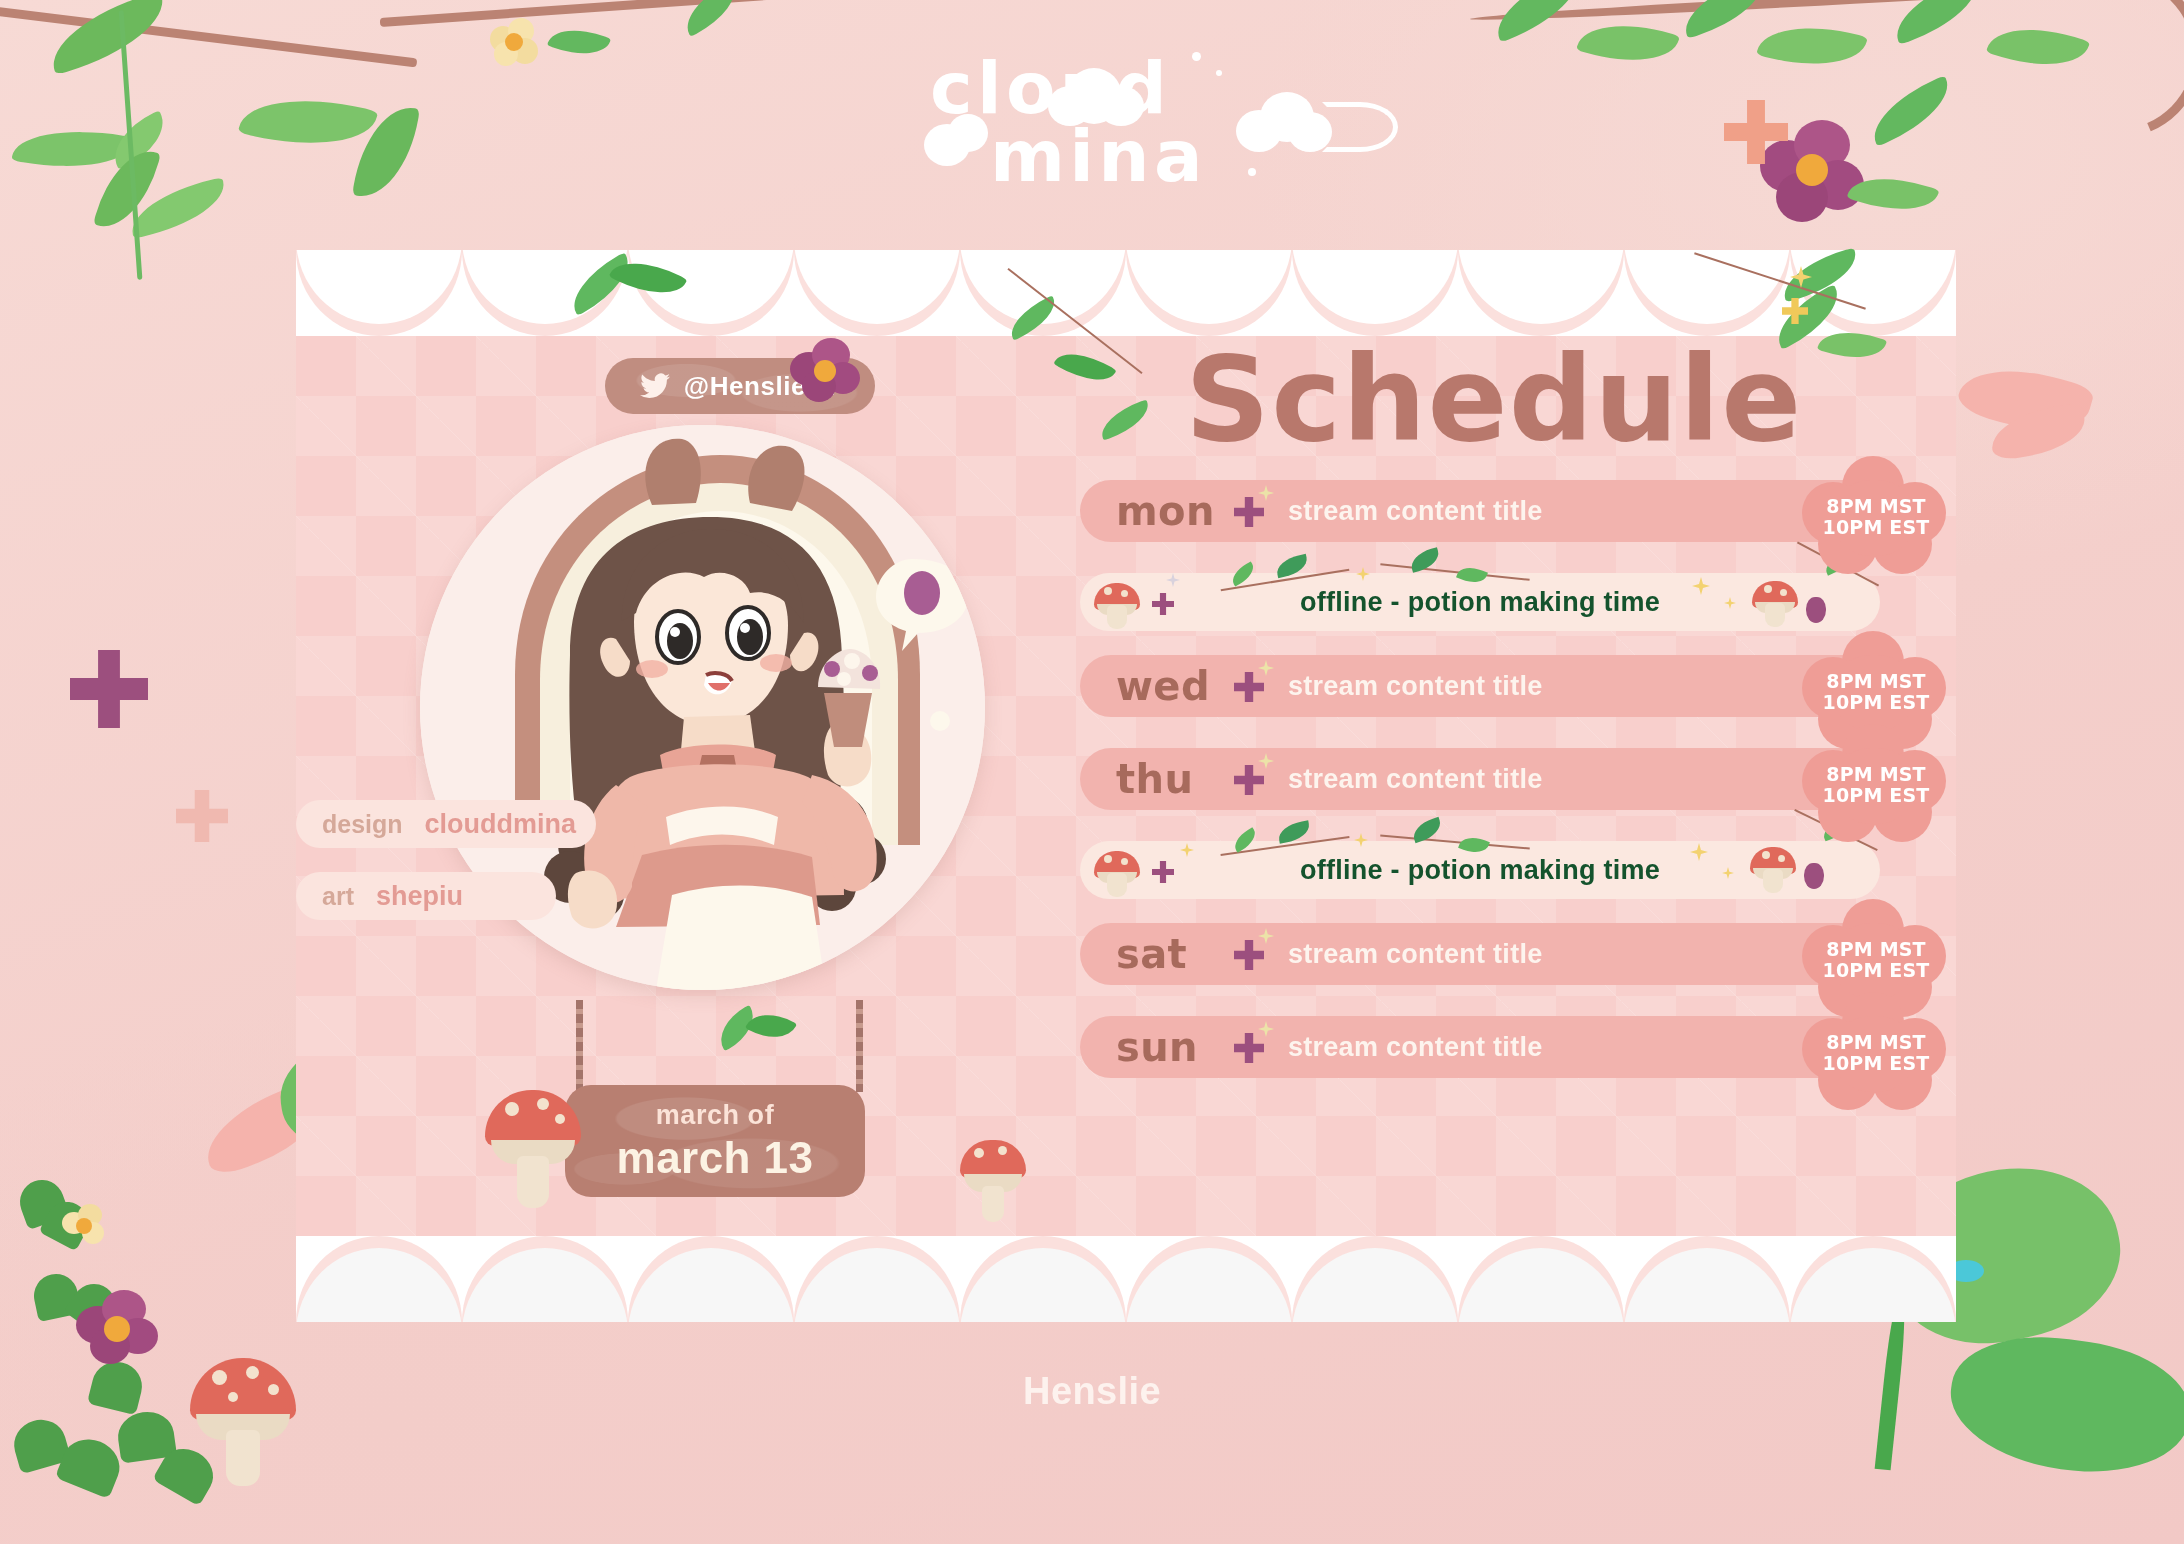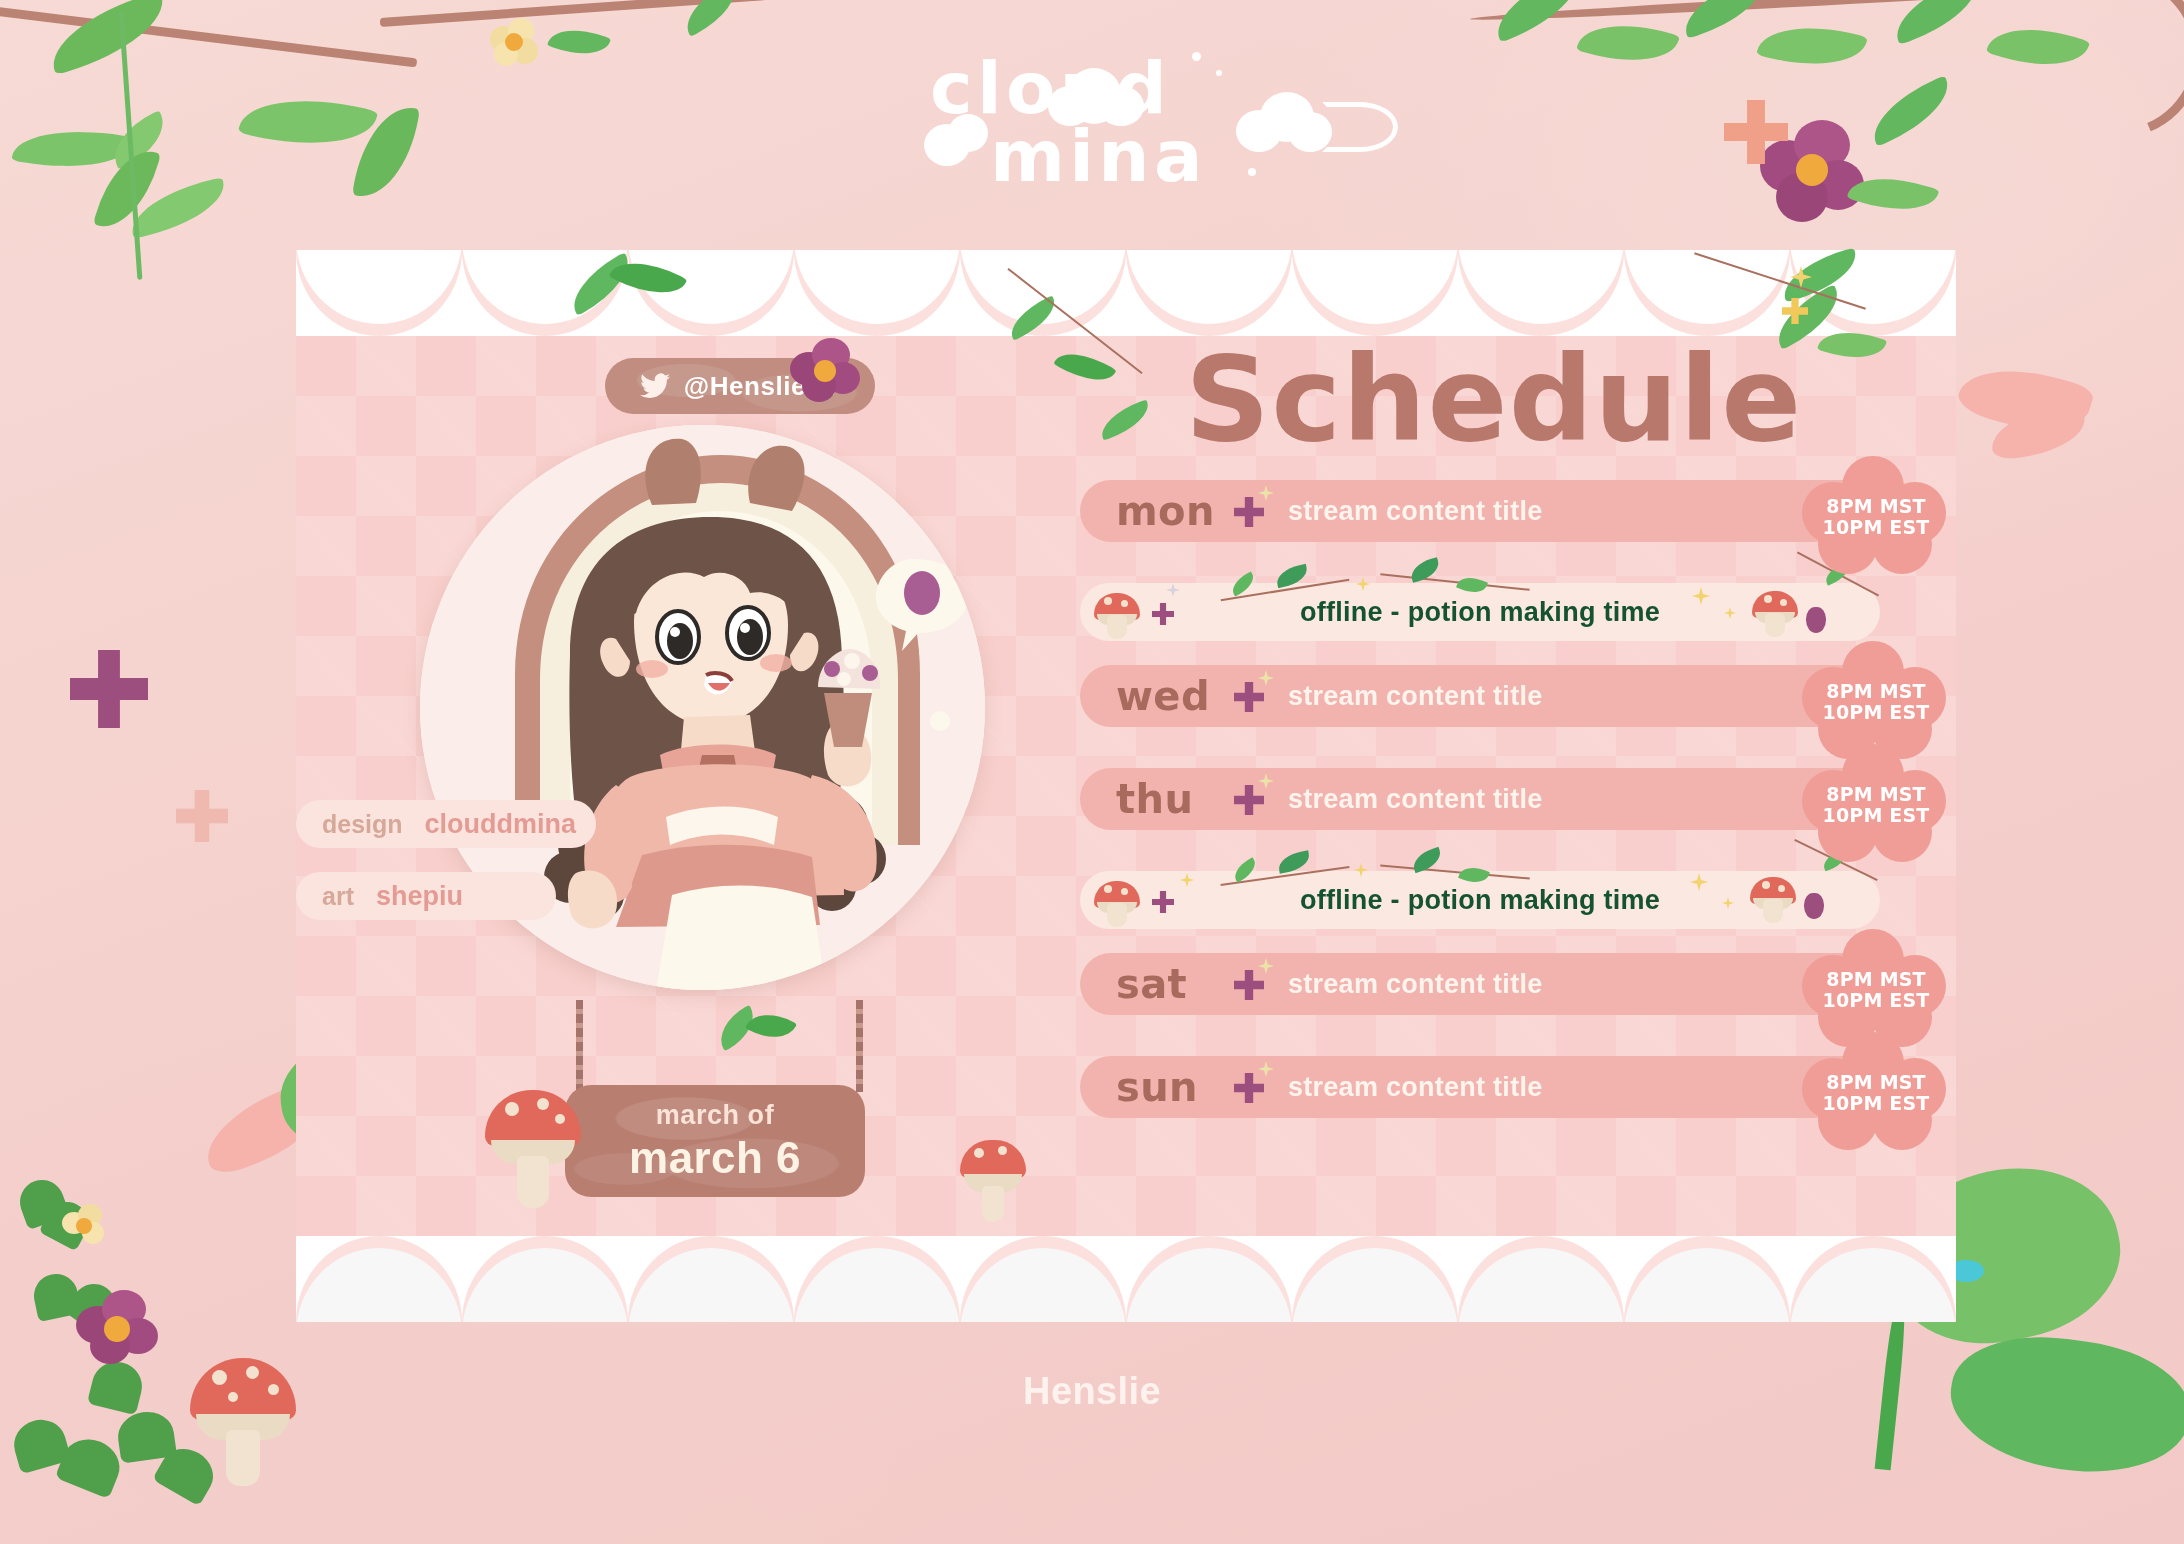--- a/index.html
+++ b/index.html
@@ -119,21 +119,21 @@
   
   #sched-title{
     position:absolute;left:1185px;top:330px;
     color:#b8786c;font-weight:700;font-size:118px;letter-spacing:.01em;
     font-family:"DejaVu Sans",sans-serif;
   }
 
   
   #rows{position:absolute;left:1080px;top:480px;width:800px;}
   .row-stream{
-    position:relative;height:62px;margin-bottom:17px;
+    position:relative;height:62px;margin-bottom:7px;
     background:#f2b3ae;border-radius:31px;
     display:flex;align-items:center;
   }
   .row-stream .day{color:#a76a5c;font-weight:700;font-size:40px;margin-left:36px;min-width:108px;
                    font-family:"DejaVu Sans",sans-serif;letter-spacing:.01em;}
   .plus-wrap{position:relative;width:52px;height:52px;margin-left:2px;}
   .plus{
     position:absolute;left:8px;top:12px;width:30px;height:30px;background:#9c4f7e;
     clip-path:polygon(36% 0,64% 0,64% 36%,100% 36%,100% 64%,64% 64%,64% 100%,36% 100%,36% 64%,0 64%,0 36%,36% 36%);
   }
@@ -497,21 +497,21 @@
 </div>
 <div class="credit" id="credit-art">
   <span class="c-label">art</span>
   <span class="c-value">shepiu</span>
 </div>
 
 <div class="chain" id="chain-l"></div>
 <div class="chain" id="chain-r"></div>
 <div id="sign">
   <span class="s-week">march of</span>
-  <span class="s-date">march 6</span>
+  <span class="s-date">march 13</span>
 </div>
 
 <div class="mush deco" style="left:485px;top:1090px;width:96px;height:118px;">
   <div class="cap" style="width:96px;height:56px;border-radius:48px 48px 10px 10px;top:0;"></div>
   <div class="dot" style="left:20px;top:12px;width:14px;height:14px;"></div>
   <div class="dot" style="left:52px;top:8px;width:12px;height:12px;"></div>
   <div class="dot" style="left:70px;top:24px;width:10px;height:10px;"></div>
   <div class="gill" style="left:6px;top:50px;width:84px;height:24px;border-radius:0 0 28px 28px;"></div>
   <div class="stem" style="left:32px;top:66px;width:32px;height:52px;border-radius:6px 6px 14px 14px;"></div>
 </div>

